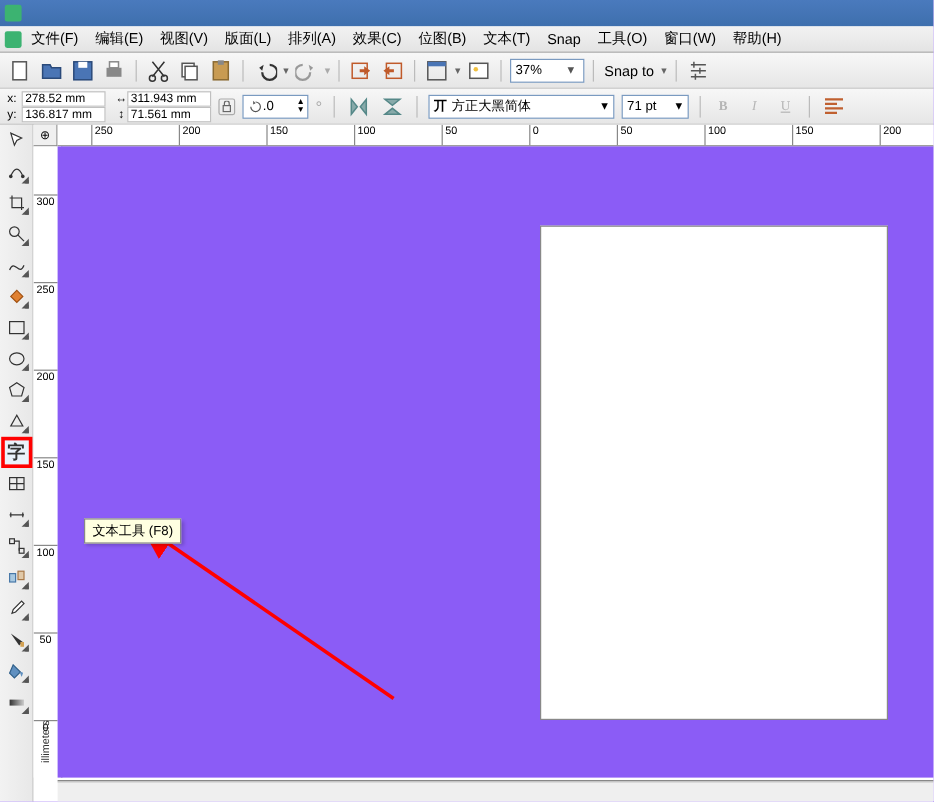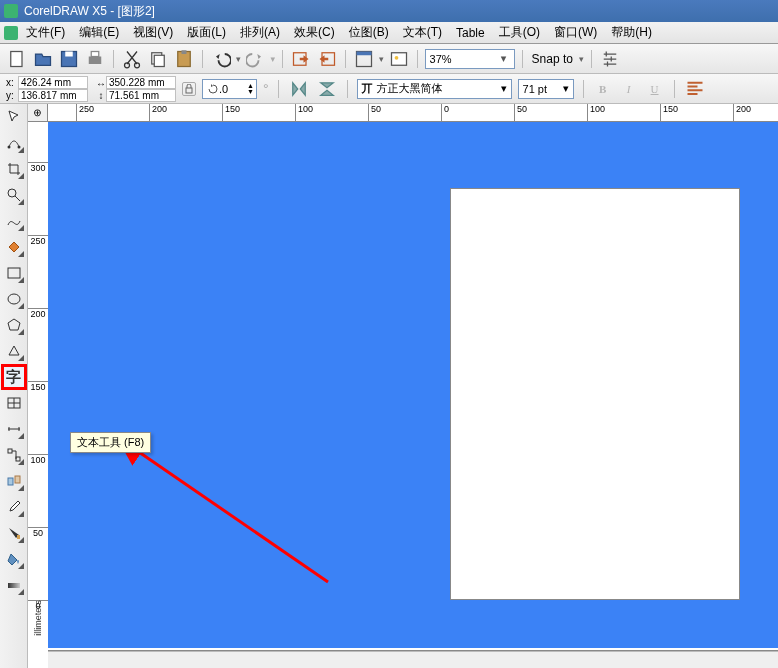--- a/index.html
+++ b/index.html
@@ -36,50 +36,49 @@
 .tool .fly{ position:absolute; right:1px; bottom:1px; width:0;height:0;border-left:3px solid transparent;border-top:3px solid transparent;border-right:3px solid #555;border-bottom:3px solid #555;}
 .tool.sel{ outline:3px solid #ff0000; outline-offset:-1px; background:#eaf2fb;}
 .tool svg{ width:16px;height:16px; }
 
 .canvaswrap{ flex:1; position:relative; background:#fff; }
 .ruler-h{ position:absolute; top:0; left:20px; right:0; height:18px; background:#fff; border-bottom:1px solid #888; font-size:9px; overflow:hidden;}
 .ruler-h .tick{ position:absolute; top:0; height:18px; border-left:1px solid #888; padding-left:2px;}
 .ruler-v{ position:absolute; top:18px; left:0; width:24px; bottom:20px; background:#fff; border-right:1px solid #888; font-size:9px; overflow:hidden;}
 .ruler-v .tick{ position:absolute; left:0; width:20px; border-top:1px solid #888; text-align:center;}
 .ruler-corner{ position:absolute;top:0;left:0;width:20px;height:18px;background:#f0f0f0;border-right:1px solid #888;border-bottom:1px solid #888;display:flex;align-items:center;justify-content:center;font-size:10px;}
-.canvas{ position:absolute; top:18px; left:20px; right:0; bottom:20px; background:#3b82f6; overflow:hidden;}
+.canvas{ position:absolute; top:18px; left:20px; right:0; bottom:20px; background:#8b5cf6; overflow:hidden;}
 .page{ position:absolute; top:66px; left:402px; width:290px; height:412px; border:1px solid #888; background:#fff;}
 .page::after{ content:""; position:absolute; top:4px; left:4px; right:-4px; bottom:-4px; background:#c8c8c8; z-index:-1;}
 
 .tooltip{ position:absolute; top:310px; left:22px; background:#ffffe1; border:1px solid #888; padding:2px 6px; font-size:11px; box-shadow:2px 2px 3px rgba(0,0,0,.2); z-index:5;}
 .arrow{ position:absolute; z-index:4; }
 .statusv{ position:absolute; left:0; bottom:0; width:20px; height:100px; display:flex; align-items:center; justify-content:center;}
 .statusv span{ transform:rotate(-90deg); font-size:9px; color:#333; white-space:nowrap;}
 .botline{ position:absolute; bottom:17px; left:20px; right:0; height:1px; background:#888;}
 .hscroll{ position:absolute; bottom:0; left:20px; right:0; height:17px; background:#efefef; border-top:1px solid #bbb;}
 </style>
 </head>
 <body>
 
 <div class="titlebar">
   <div class="app-icon"></div>
-  <span>CorelDRAW X5 - [图形2]</span>
 </div>
 
 <div class="menubar">
   <div class="m-icon"></div>
   <span class="mitem">文件(F)</span>
   <span class="mitem">编辑(E)</span>
   <span class="mitem">视图(V)</span>
   <span class="mitem">版面(L)</span>
   <span class="mitem">排列(A)</span>
   <span class="mitem">效果(C)</span>
   <span class="mitem">位图(B)</span>
   <span class="mitem">文本(T)</span>
-  <span class="mitem">Table</span>
+  <span class="mitem">Snap</span>
   <span class="mitem">工具(O)</span>
   <span class="mitem">窗口(W)</span>
   <span class="mitem">帮助(H)</span>
 </div>
 
 <div class="toolbar1">
   <div class="tbtn">
       <svg viewBox="0 0 16 16">
         <rect x="3" y="2" width="9" height="12" fill="#fff" stroke="#555"></rect>
       </svg>
@@ -157,46 +156,46 @@
       </svg>
     </div>
   <span style="font-size:9px;color:#666">▾</span>
   <div class="tbtn">
       <svg viewBox="0 0 16 16">
         <rect x="2" y="3" width="12" height="10" fill="#fff" stroke="#555"></rect>
         <circle cx="6" cy="7" r="1.5" fill="#f0c040"></circle>
       </svg>
     </div>
   <div class="vline"></div>
-  <div class="combo" style="width:90px">
+  <div class="combo" style="width:62px">
     <span style="flex:1">37%</span>
     <span class="cdp">▾</span>
   </div>
   <div class="vline"></div>
   <span style="padding:0 2px">Snap to</span>
   <span style="font-size:9px;color:#666">▾</span>
   <div class="vline"></div>
   <div class="tbtn">
       <svg viewBox="0 0 16 16">
         <path d="M3 4h10M3 8h10M3 12h10" stroke="#555"></path>
         <path d="M5 2v4M9 6v4M6 10v4" stroke="#555"></path>
       </svg>
     </div>
 </div>
 
 <div class="toolbar2">
   <div class="coords">
     <span>x:</span>
-      <span class="v">426.24 mm</span>
+      <span class="v">278.52 mm</span>
     <span>y:</span>
       <span class="v">136.817 mm</span>
   </div>
   <div class="coords">
     <span class="tinyic">↔</span>
-      <span class="v">350.228 mm</span>
+      <span class="v">311.943 mm</span>
     <span class="tinyic">↕</span>
       <span class="v">71.561 mm</span>
   </div>
   <div class="lock">
       <svg width="10" height="10" viewBox="0 0 10 10">
         <rect x="2" y="4" width="6" height="5" fill="none" stroke="#666"></rect>
         <path d="M3 4V2a2 2 0 0 1 4 0v2" fill="none" stroke="#666"></path>
       </svg>
     </div>
   <div class="spinfld">

